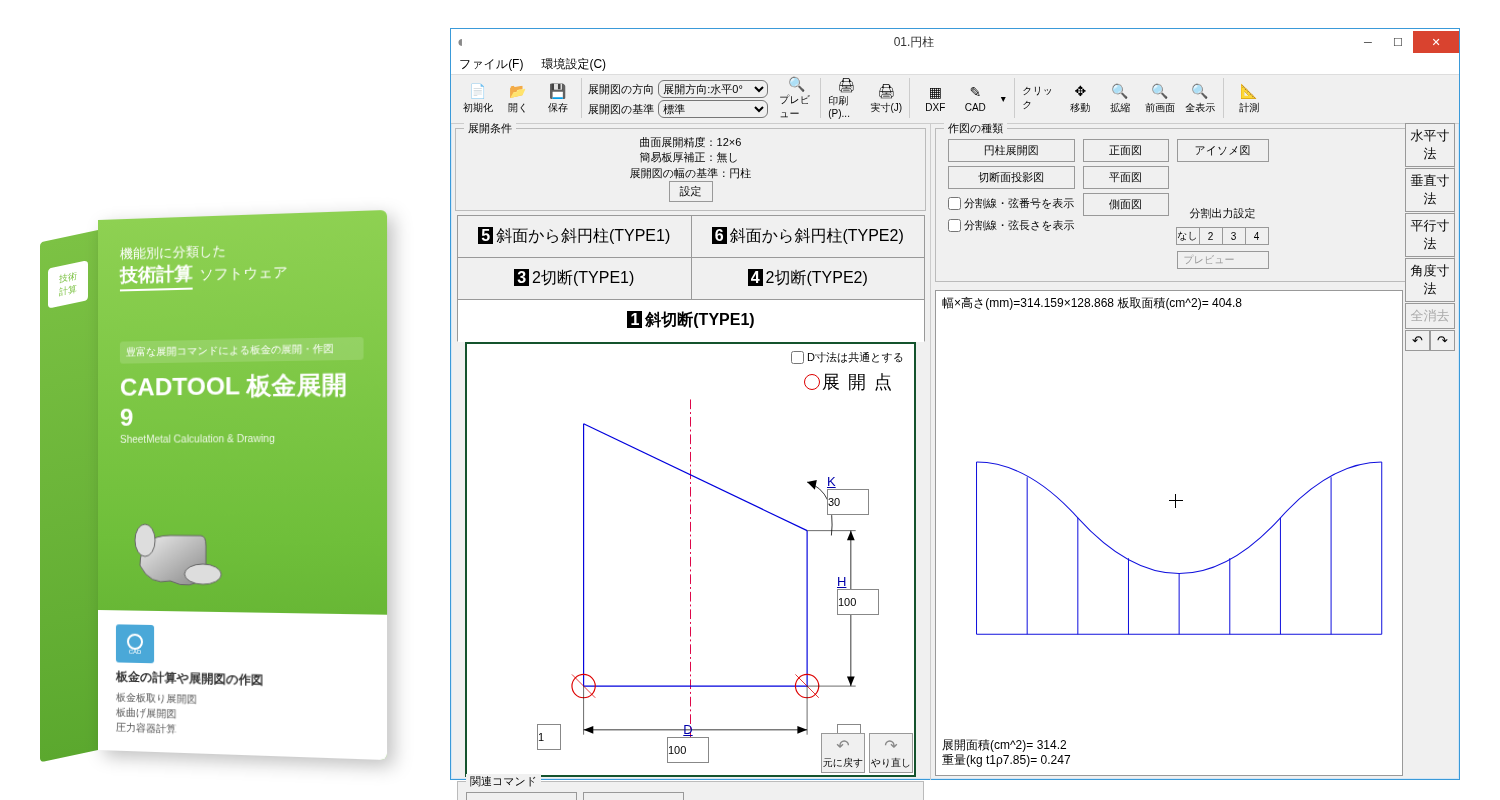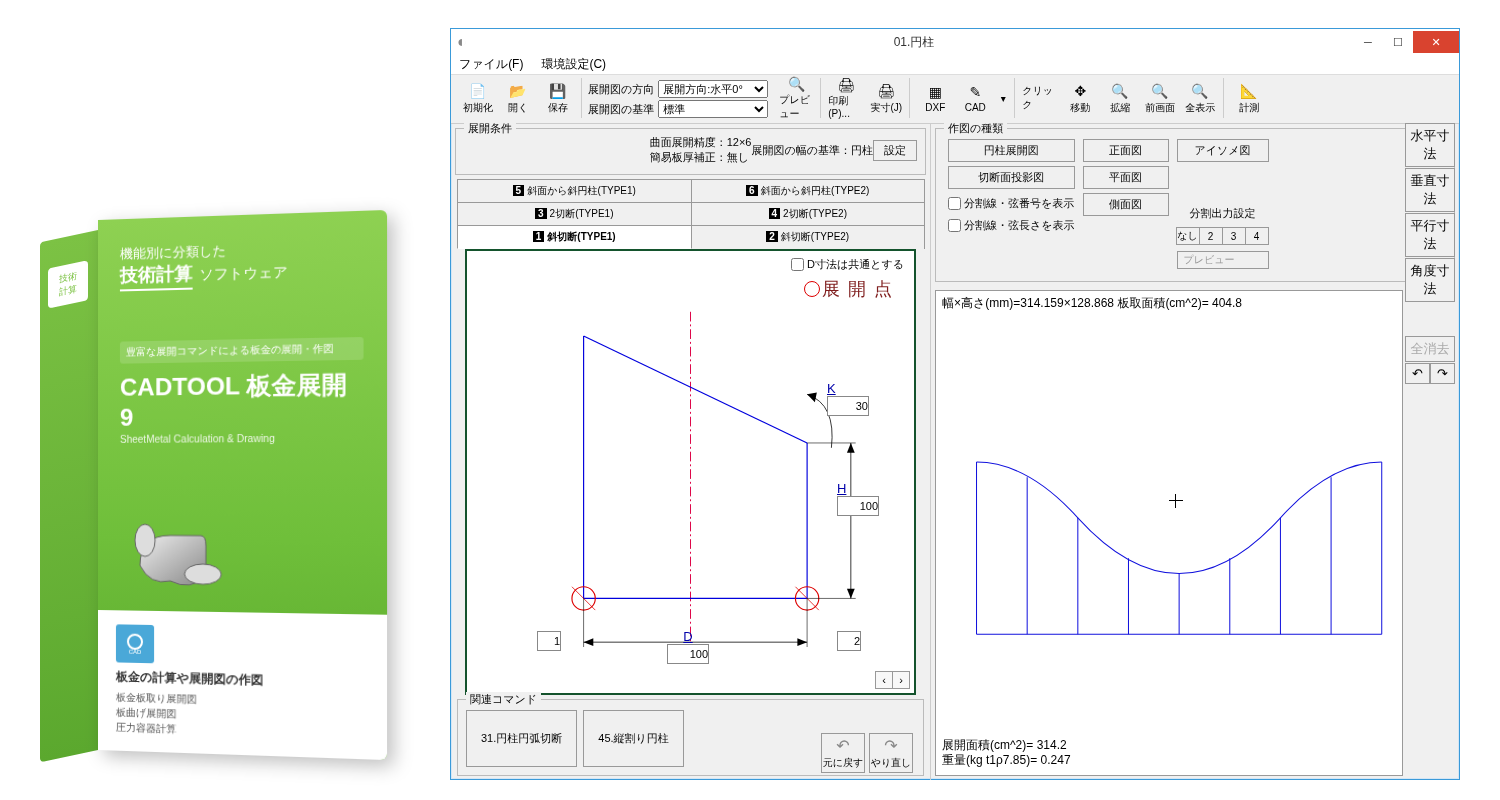--- a/index.html
+++ b/index.html
@@ -35,42 +35,42 @@
 .menubar { height:20px; background:#fff; display:flex; align-items:center; gap:18px; padding:0 8px; font-size:12px; border-bottom:1px solid #ddd; }
 .menuitem { cursor:default; }
 
 .toolbar { display:flex; align-items:flex-start; padding:3px 4px; gap:2px; background:#f0f0f0; border-bottom:1px solid #ccc; }
 .tool-group { display:flex; gap:2px; padding:0 4px; border-right:1px solid #ccc; }
 .tool-group:last-child { border-right:none; }
 .tool-btn { width:38px; height:40px; background:#f0f0f0; border:1px solid transparent; display:flex; flex-direction:column; align-items:center; justify-content:center; font-size:10px; gap:1px; cursor:default; }
 .tool-btn .ico { width:18px; height:18px; display:flex; align-items:center; justify-content:center; font-size:14px; }
 .tool-combo-area { display:flex; flex-direction:column; gap:2px; padding:2px 4px; font-size:11px; }
 .tool-combo-row { display:flex; align-items:center; gap:4px; }
-.tool-combo-row select { font-size:11px; height:18px; width:110px; }
+.tool-combo-row select { font-size:11px; height:18px; width:110px;border-radius:6px; }
 
 .content { display:flex; height:calc(100% - 94px); }
 .left-col { width:480px; border-right:1px solid #ccc; display:flex; flex-direction:column; }
 .right-col { flex:1; display:flex; flex-direction:column; }
 
 .group-box { border:1px solid #bbb; margin:4px; padding:6px 8px 8px; position:relative; font-size:11px; background:#f0f0f0; }
 .group-box > .legend { position:absolute; top:-8px; left:8px; background:#f0f0f0; padding:0 4px; font-size:11px; }
 
-.cond-row { display:flex; justify-content:flex-end; align-items:center; }
+.cond-row { display:flex; justify-content:flex-start; align-items:center;flex-direction:column; }
 .cond-lines { line-height:1.4; }
 .btn { background:#f0f0f0; border:1px solid #999; padding:2px 10px; font-size:11px; cursor:default; }
 
 .tabs-area { margin:0 6px; }
 .tabrow { display:flex; }
-.tab { flex:1; border:1px solid #999; border-bottom:none; background:#f0f0f0; font-size:10px; text-align:center; padding:4px 0; margin-right:-1px; cursor:default; }
+.tab { flex:1; border:1px solid #999; border-bottom:none; background:#f0f0f0; font-size:16px; text-align:center; padding:10px 0; margin-right:-1px; cursor:default; }
 .tab.active { background:#fff; font-weight:bold; border-bottom:1px solid #fff; z-index:2; position:relative; }
 .tabnum { background:#000; color:#fff; padding:0 3px; margin-right:3px; font-weight:bold; }
 
 .diagram-panel { border:2px solid #14532d; background:#fff; margin:0 14px; flex:1; position:relative; }
 .diagram-chk { position:absolute; top:6px; right:10px; font-size:11px; display:flex; align-items:center; gap:3px; }
-.unfold-label { position:absolute; top:26px; right:14px; font-size:18px; letter-spacing:8px; color:#7f1d1d; display:flex; align-items:center; gap:2px;}
+.unfold-label { position:absolute; top:26px; right:14px; font-size:18px; letter-spacing:8px; color:#000000; display:flex; align-items:center; gap:2px;}
 .unfold-circle { width:16px; height:16px; border:1.5px solid #d00; border-radius:50%; display:inline-block; }
 
 .nav-arrows { position:absolute; bottom:4px; right:4px; display:flex; gap:0; }
 .nav-arrows .ab { width:18px; height:18px; border:1px solid #999; background:#f8f8f8; font-size:11px; display:flex; align-items:center; justify-content:center; margin-left:-1px; }
 
 .related { margin:4px 6px; }
 .related-btns { display:flex; gap:6px; margin-top:4px; }
 .related-btns .btn { padding:20px 14px; }
 
 .undo-redo { position:absolute; bottom:6px; left:370px; display:flex; gap:4px; }
@@ -82,33 +82,33 @@
 .ft-col { display:flex; flex-direction:column; gap:4px; }
 .ft-btn { border:1px solid #999; background:#f0f0f0; padding:3px 8px; font-size:11px; min-width:86px; text-align:center; cursor:default; }
 .ft-chk { font-size:11px; display:flex; align-items:center; gap:3px; margin-top:3px; }
 .split-out { font-size:11px; text-align:center;margin-top:40px; }
 .split-btns { display:flex; margin-top:2px; }
 .split-btns .sb { border:1px solid #999; width:24px; height:18px; font-size:10px; display:flex; align-items:center; justify-content:center; margin-left:-1px; background:#f0f0f0; }
 .split-preview { border:1px solid #999; background:#f0f0f0; font-size:10px; padding:1px 6px; margin-top:2px; color:#999; }
 
 .dim-sidebar { position:absolute; right:4px; top:94px; width:50px; display:flex; flex-direction:column; gap:1px; }
 .dim-btn { border:1px solid #999; background:#f0f0f0; font-size:13px; padding:3px 2px; text-align:center; cursor:default; }
-.dim-btn.disabled { color:#aaa;margin-top:33px; }
+.dim-btn.disabled { color:#aaa; }
 .dim-small .dim-btn { padding:2px 2px; }
 
 .canvas-area { flex:1; background:#fff; border:1px solid #999; margin:4px 56px 4px 4px; position:relative; font-family:"MS Gothic",monospace; font-size:12px; }
 .canvas-info { position:absolute; top:4px; left:6px; }
 .canvas-footer { position:absolute; bottom:6px; left:6px; line-height:1.3; font-family:"MS Gothic",monospace; font-size:12px; }
 
 .cross { position:absolute; left:50%; top:42%; width:14px; height:14px; }
 .cross::before,.cross::after { content:""; position:absolute; background:#000; }
 .cross::before { left:6px; top:0; width:1px; height:14px; }
 .cross::after { top:6px; left:0; height:1px; width:14px; }
 
-input[type=text].dimval { width:42px; height:20px; font-size:11px; text-align:right; border:1px solid #888; }
+input[type=text].dimval { width:42px; height:26px; font-size:11px; text-align:left; border:1px solid #888; }
 .dimlbl { color:#00a; text-decoration:underline; font-size:13px; }
 </style>
 </head>
 <body>
 
 <div class="product-box">
   <div class="box-side">
     <div class="box-side-logo">技術<br>計算</div>
   </div>
   <div class="box-front">
@@ -267,21 +267,20 @@
         <div class="tabrow">
           <div class="tab"><span class="tabnum">5</span><span>斜面から斜円柱(TYPE1)</span></div>
           <div class="tab"><span class="tabnum">6</span><span>斜面から斜円柱(TYPE2)</span></div>
         </div>
         <div class="tabrow">
           <div class="tab"><span class="tabnum">3</span><span>2切断(TYPE1)</span></div>
           <div class="tab"><span class="tabnum">4</span><span>2切断(TYPE2)</span></div>
         </div>
         <div class="tabrow">
           <div class="tab active"><span class="tabnum">1</span><span>斜切断(TYPE1)</span></div>
-          <div class="tab"><span class="tabnum">2</span><span>斜切断(TYPE2)</span></div>
         </div>
       </div>
 
       <div class="diagram-panel">
         <label class="diagram-chk">
           <input type="checkbox" style="">
             <span>D寸法は共通とする</span>
         </label>
         <div class="unfold-label">
           <span class="unfold-circle"></span>

